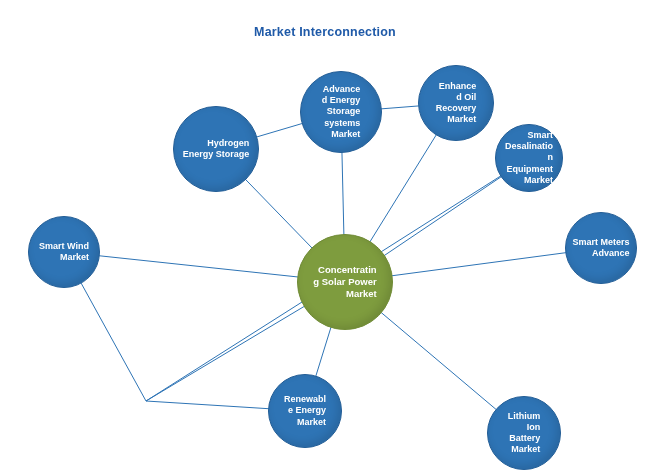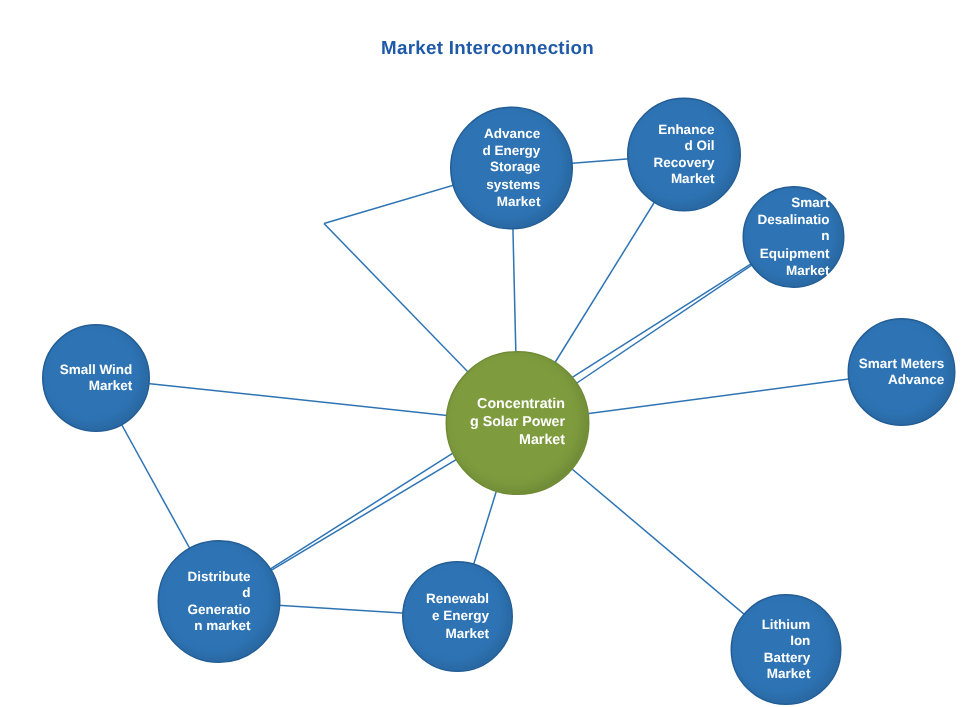--- a/index.html
+++ b/index.html
@@ -61,20 +61,22 @@
       <line x1="216" y1="137" x2="341" y2="100" stroke="#2e74b5" stroke-width="1"></line>
       <line x1="341" y1="100" x2="456" y2="91" stroke="#2e74b5" stroke-width="1"></line>
       <line x1="64" y1="240" x2="146" y2="389" stroke="#2e74b5" stroke-width="1"></line>
       <line x1="146" y1="389" x2="305" y2="399" stroke="#2e74b5" stroke-width="1"></line>
       <line x1="146" y1="389" x2="529" y2="146" stroke="#2e74b5" stroke-width="1"></line>
     </svg>
   <div class="title">Market Interconnection</div>
 <div class="node center" style="left: 297px; top: 222px; width: 96px; height: 96px;">Concentratin
 g Solar Power
 Market</div>
+    <div class="node" style="left: 173px; top: 94px; width: 86px; height: 86px;">Hydrogen
+Energy Storage</div>
     <div class="node" style="left: 300px; top: 59px; width: 82px; height: 82px;">Advance
 d Energy
 Storage
 systems
 Market</div>
     <div class="node" style="left: 418px; top: 53px; width: 76px; height: 76px;">Enhance
 d Oil
 Recovery
 Market</div>
     <div class="node" style="left: 495px; top: 112px; width: 68px; height: 68px;">Smart
@@ -84,19 +86,15 @@
 Market</div>
     <div class="node" style="left: 565px; top: 200px; width: 72px; height: 72px;">Smart Meters
 Advance</div>
     <div class="node" style="left: 487px; top: 384px; width: 74px; height: 74px;">Lithium
 Ion
 Battery
 Market</div>
     <div class="node" style="left: 268px; top: 362px; width: 74px; height: 74px;">Renewabl
 e Energy
 Market</div>
-    <div class="node" style="left: 105px; top: 348px; width: 82px; height: 82px;">Distribute
-d
-Generatio
-n market</div>
-    <div class="node" style="left: 28px; top: 204px; width: 72px; height: 72px;">Small Wind
+    <div class="node" style="left: 28px; top: 204px; width: 72px; height: 72px;">Smart Wind
 Market</div>
   </div>
 
 </body></html>

